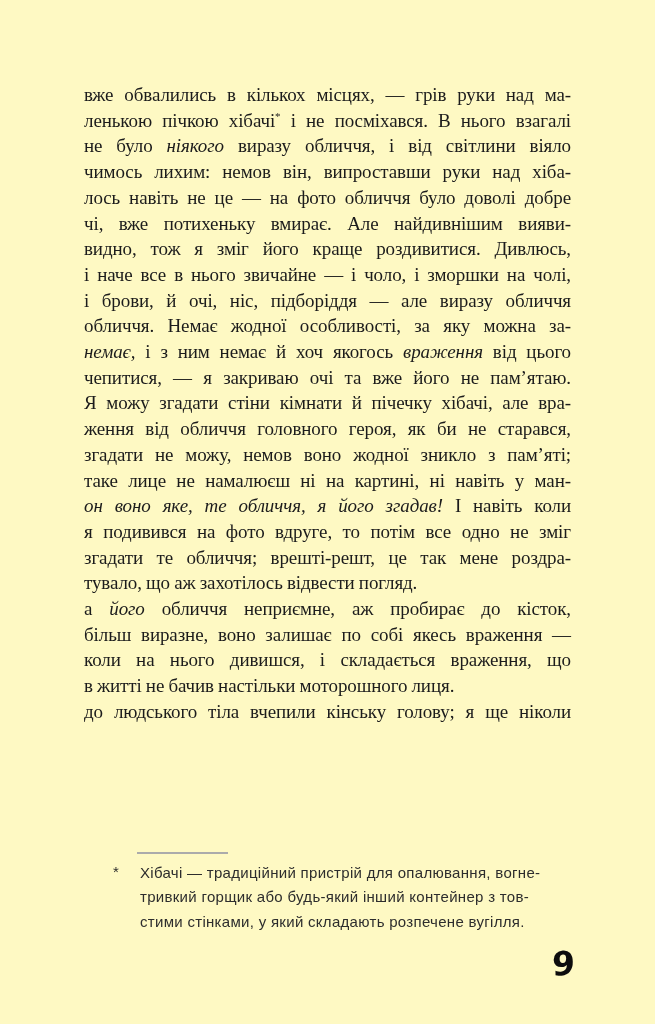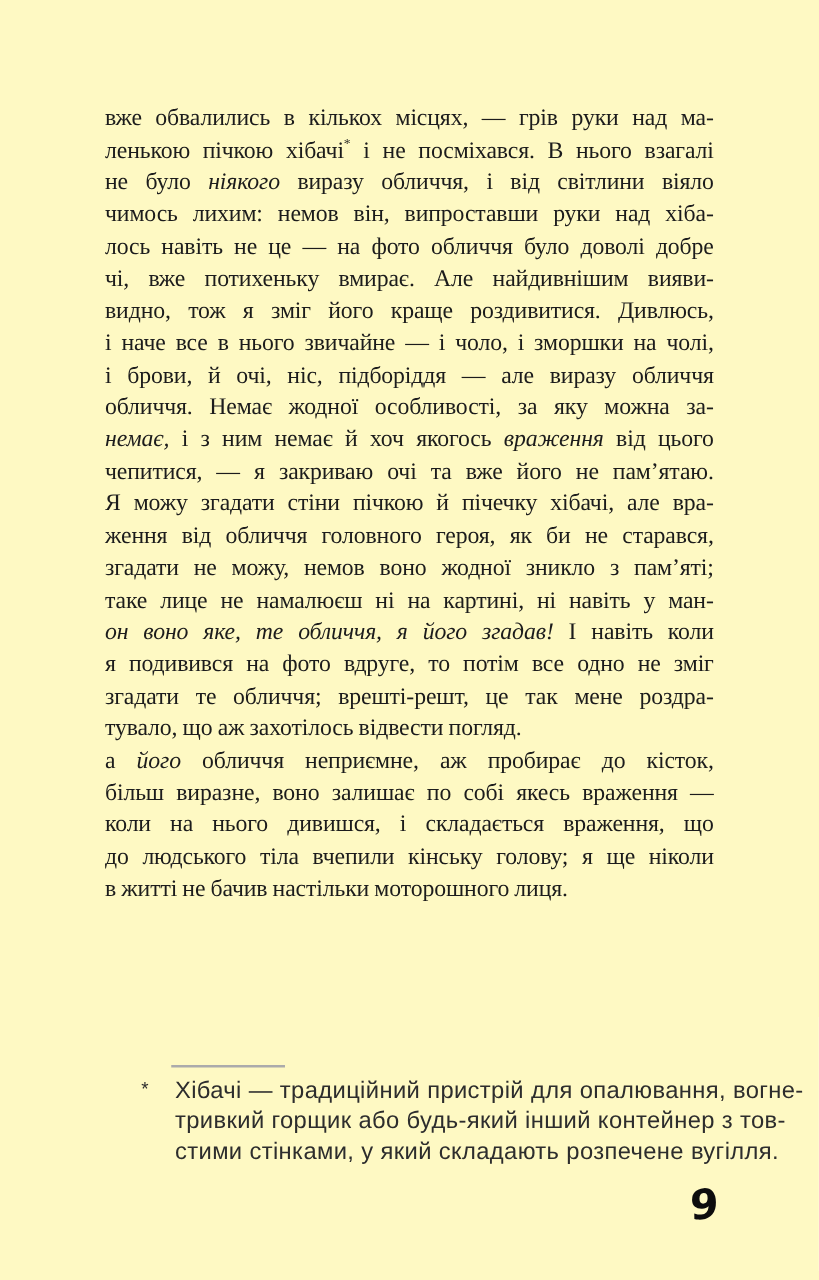--- a/index.html
+++ b/index.html
@@ -45,21 +45,21 @@
     position: absolute;
     left: 113px; top: 863px;
     font-family: "Liberation Sans", "DejaVu Sans", sans-serif;
     font-size: 15px;
     color: #2d2d2d;
   }
   .footnote-lines {
     position: absolute;
     left: 140px; top: 861px; width: 425px;
     font-family: "Liberation Sans", "DejaVu Sans", sans-serif;
-    font-size: 19px;
+    font-size: 15px;
     line-height: 24.4px;
     letter-spacing: 0.3px;
     color: #2d2d2d;
   }
   .fn-line { white-space: nowrap; }
   
   .page-number {
     position: absolute;
     left: 552px; top: 944px;
     font-family: "DejaVu Sans", sans-serif;
@@ -80,33 +80,33 @@
       <div class="line just"><span>не було </span><span class="it">ніякого</span><span> виразу обличчя, і від світлини віяло</span></div>
       <div class="line just"><span>чимось лихим: немов він, випроставши руки над хіба-</span></div>
       <div class="line just"><span>лось навіть не це — на фото обличчя було доволі добре</span></div>
       <div class="line just"><span>чі, вже потихеньку вмирає. Але найдивнішим вияви-</span></div>
       <div class="line just"><span>видно, тож я зміг його краще роздивитися. Дивлюсь,</span></div>
       <div class="line just"><span>і наче все в нього звичайне — і чоло, і зморшки на чолі,</span></div>
       <div class="line just"><span>і брови, й очі, ніс, підборіддя — але виразу обличчя</span></div>
       <div class="line just"><span>обличчя. Немає жодної особливості, за яку можна за-</span></div>
       <div class="line just"><span class="it">немає,</span><span> і з ним немає й хоч якогось </span><span class="it">враження</span><span> від цього</span></div>
       <div class="line just"><span>чепитися, — я закриваю очі та вже його не пам’ятаю.</span></div>
-      <div class="line just"><span>Я можу згадати стіни пічкою й пічечку хібачі, але вра-</span></div>
+      <div class="line just"><span>Я можу згадати стіни кімнати й пічечку хібачі, але вра-</span></div>
       <div class="line just"><span>ження від обличчя головного героя, як би не старався,</span></div>
       <div class="line just"><span>згадати не можу, немов воно жодної зникло з пам’яті;</span></div>
       <div class="line just"><span>таке лице не намалюєш ні на картині, ні навіть у ман-</span></div>
       <div class="line just"><span class="it">он воно яке, те обличчя, я його згадав!</span><span> І навіть коли</span></div>
       <div class="line just"><span>я подивився на фото вдруге, то потім все одно не зміг</span></div>
       <div class="line just"><span>згадати те обличчя; врешті-решт, це так мене роздра-</span></div>
       <div class="line last"><span>тувало, що аж захотілось відвести погляд.</span></div>
       <div class="line just"><span>а </span><span class="it">його</span><span> обличчя неприємне, аж пробирає до кісток,</span></div>
       <div class="line just"><span>більш виразне, воно залишає по собі якесь враження —</span></div>
       <div class="line just"><span>коли на нього дивишся, і складається враження, що</span></div>
+      <div class="line last"><span>в житті не бачив настільки моторошного лиця.</span></div>
       <div class="line just"><span>до людського тіла вчепили кінську голову; я ще ніколи</span></div>
-      <div class="line last"><span>в житті не бачив настільки моторошного лиця.</span></div>
     </div>
 
   <div class="footnote-sep"></div>
 
   <span class="footnote-marker">*</span>
 
   <div class="footnote-lines" id="fn-lines">
       <div class="fn-line">Хібачі — традиційний пристрій для опалювання, вогне-</div>
       <div class="fn-line">тривкий горщик або будь-який інший контейнер з тов-</div>
       <div class="fn-line">стими стінками, у який складають розпечене вугілля.</div>

